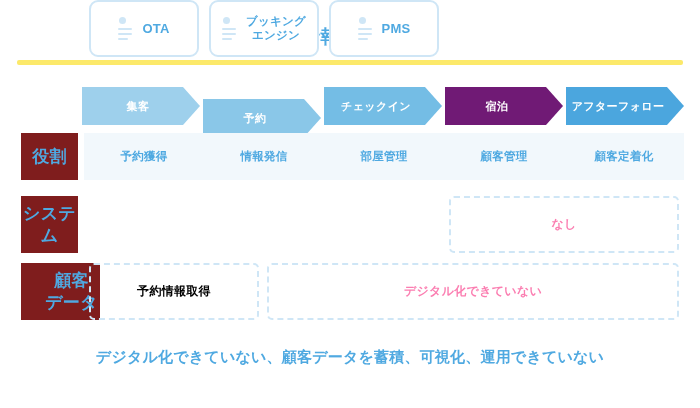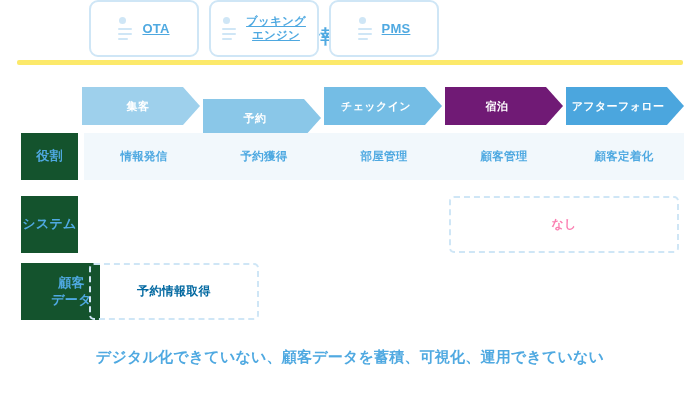--- a/index.html
+++ b/index.html
@@ -101,23 +101,23 @@
     font-weight: bold;
     color: #4FA9E1;
     letter-spacing: 0.3px;
   }
 
   
   .ylabel {
     position: absolute;
     left: 21px;
     width: 57px;
-    background: #14532d;
-    color: #4FA9E1;
-    font-size: 13px;
+    background: #7f1d1d;
+    color: #4FA9E1;
+    font-size: 17px;
     font-weight: bold;
     display: flex;
     align-items: center;
     justify-content: center;
     text-align: center;
     line-height: 1.25;
     letter-spacing: 0.3px;
   }
   .ylabel-role   { top: 133px; height: 47px; }
   .ylabel-system { top: 196px; height: 57px; }
@@ -126,21 +126,20 @@
     position: absolute;
     top: 0;
     height: 57px;
     background: #ffffff;
     border: 2px solid #CFE6F6;
     border-radius: 9px;
     box-sizing: border-box;
     display: flex;
     align-items: center;
     justify-content: center;
-    text-decoration: underline;
   }
   .card-inner {
     display: flex;
     align-items: center;
     gap: 9px;
   }
   .id-icon {
     width: 15px;
     display: flex;
     flex-direction: column;
@@ -187,21 +186,21 @@
   }
   .dash-none {
     top: 196px;
     height: 57px;
     color: #FB7EB1;
   }
   .dash-data {
     top: 263px;
     height: 57px;
   }
-  .dash-blue { color: #0369a1; }
+  .dash-blue { color: #000000; }
   .dash-pink { color: #FB7EB1; }
 
   
   .footer {
     position: absolute;
     left: 0;
     top: 348px;
     width: 700px;
     text-align: center;
     font-size: 15px;
@@ -235,22 +234,22 @@
     </div>
     <div class="chev" style="left: 484px; width: 118px; background: rgb(75, 166, 222);">
       <span>アフターフォロー</span>
     </div>
   </div>
 
   <div class="ylabel ylabel-role">役割</div>
 
   <div class="role-band"></div>
   <div class="role-cells">
+    <div class="role-cell">予約獲得</div>
     <div class="role-cell">情報発信</div>
-    <div class="role-cell">予約獲得</div>
     <div class="role-cell">部屋管理</div>
     <div class="role-cell">顧客管理</div>
     <div class="role-cell">顧客定着化</div>
   </div>
 
   <div class="ylabel ylabel-system">システム</div>
 
   <div class="sys-card" id="sysCard1" style="left: 89px; width: 110px;">
     <div class="card-inner">
       <span class="id-icon">
@@ -289,16 +288,19 @@
 
   <div class="dashed-box dash-none" id="sysNone" style="left: 449px; width: 230px;">
     <span>なし</span>
   </div>
 
   <div class="ylabel ylabel-data" id="dataRowLabel">顧客<br>データ</div>
 
   <div class="dashed-box dash-data dash-blue" id="dataBox1" style="left: 89px; width: 170px;">
     <span>予約情報取得</span>
   </div>
+  <div class="dashed-box dash-data dash-pink" id="dataBox2" style="left: 267px; width: 412px;">
+    <span>デジタル化できていない</span>
+  </div>
 
   <div class="footer">デジタル化できていない、顧客データを蓄積、可視化、運用できていない</div>
 
 </div>
 
 </body></html>

